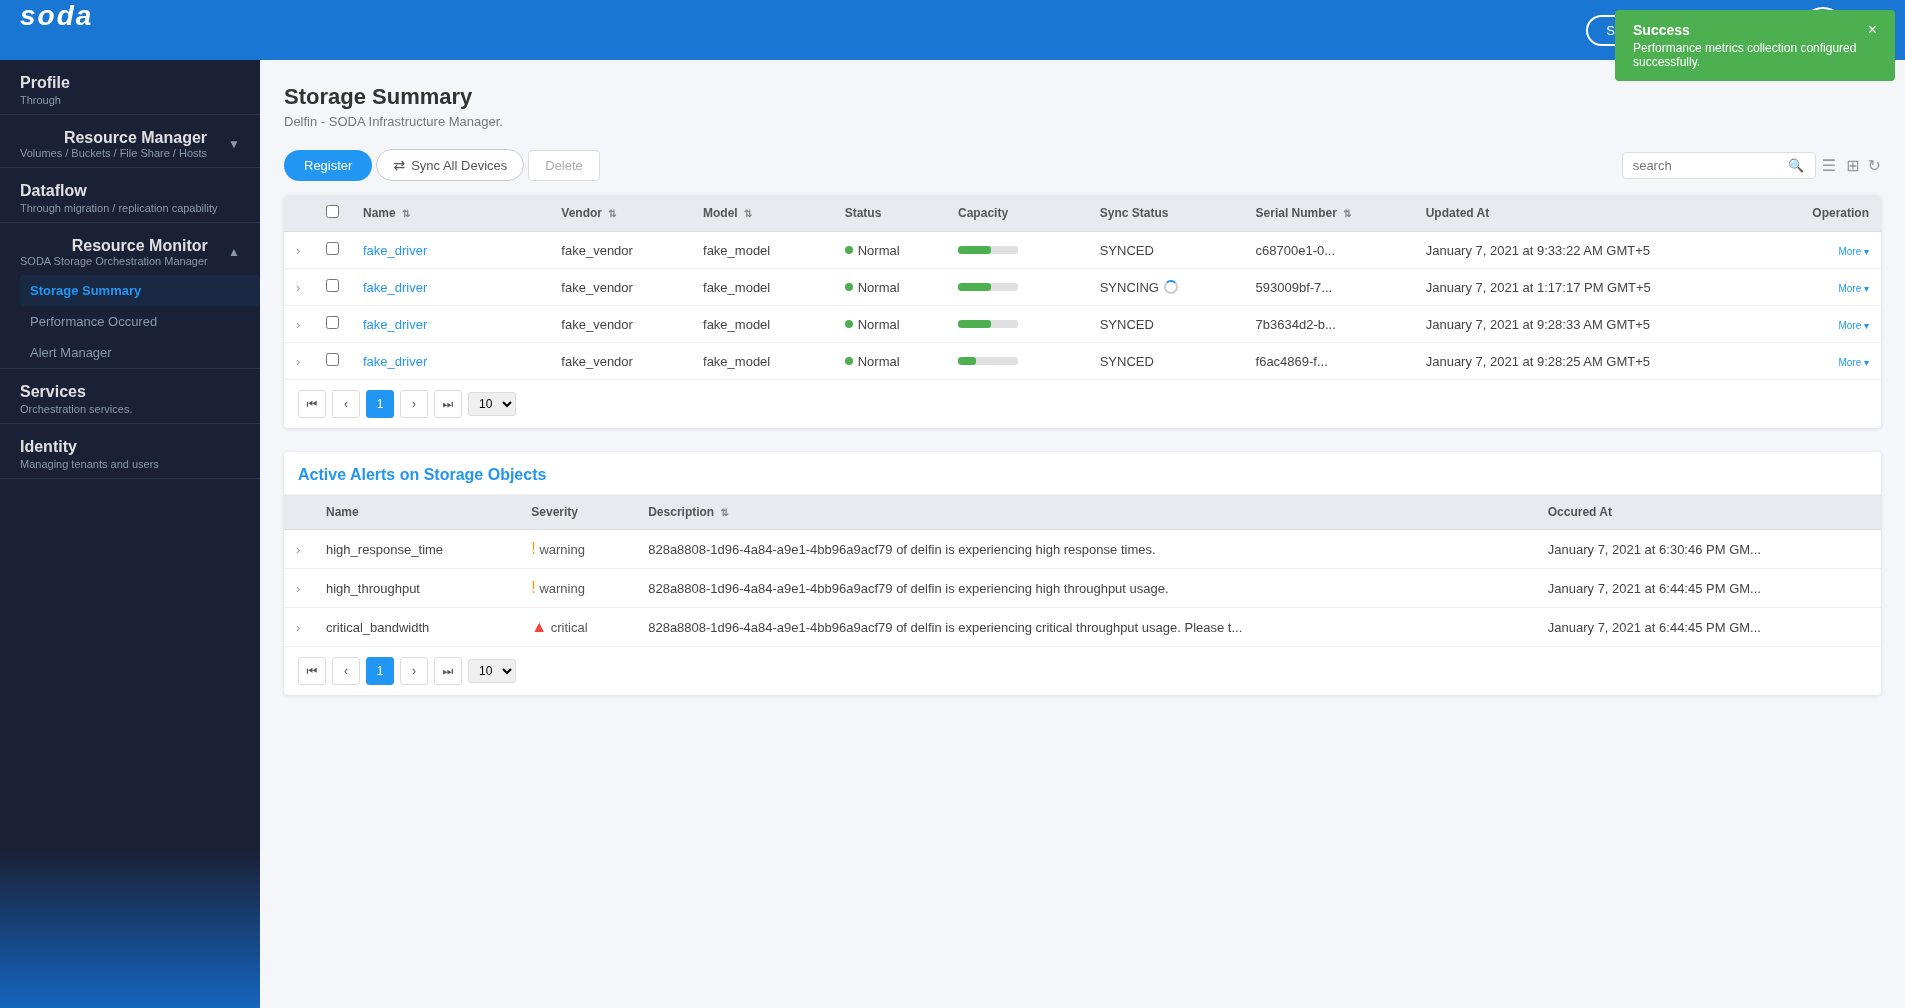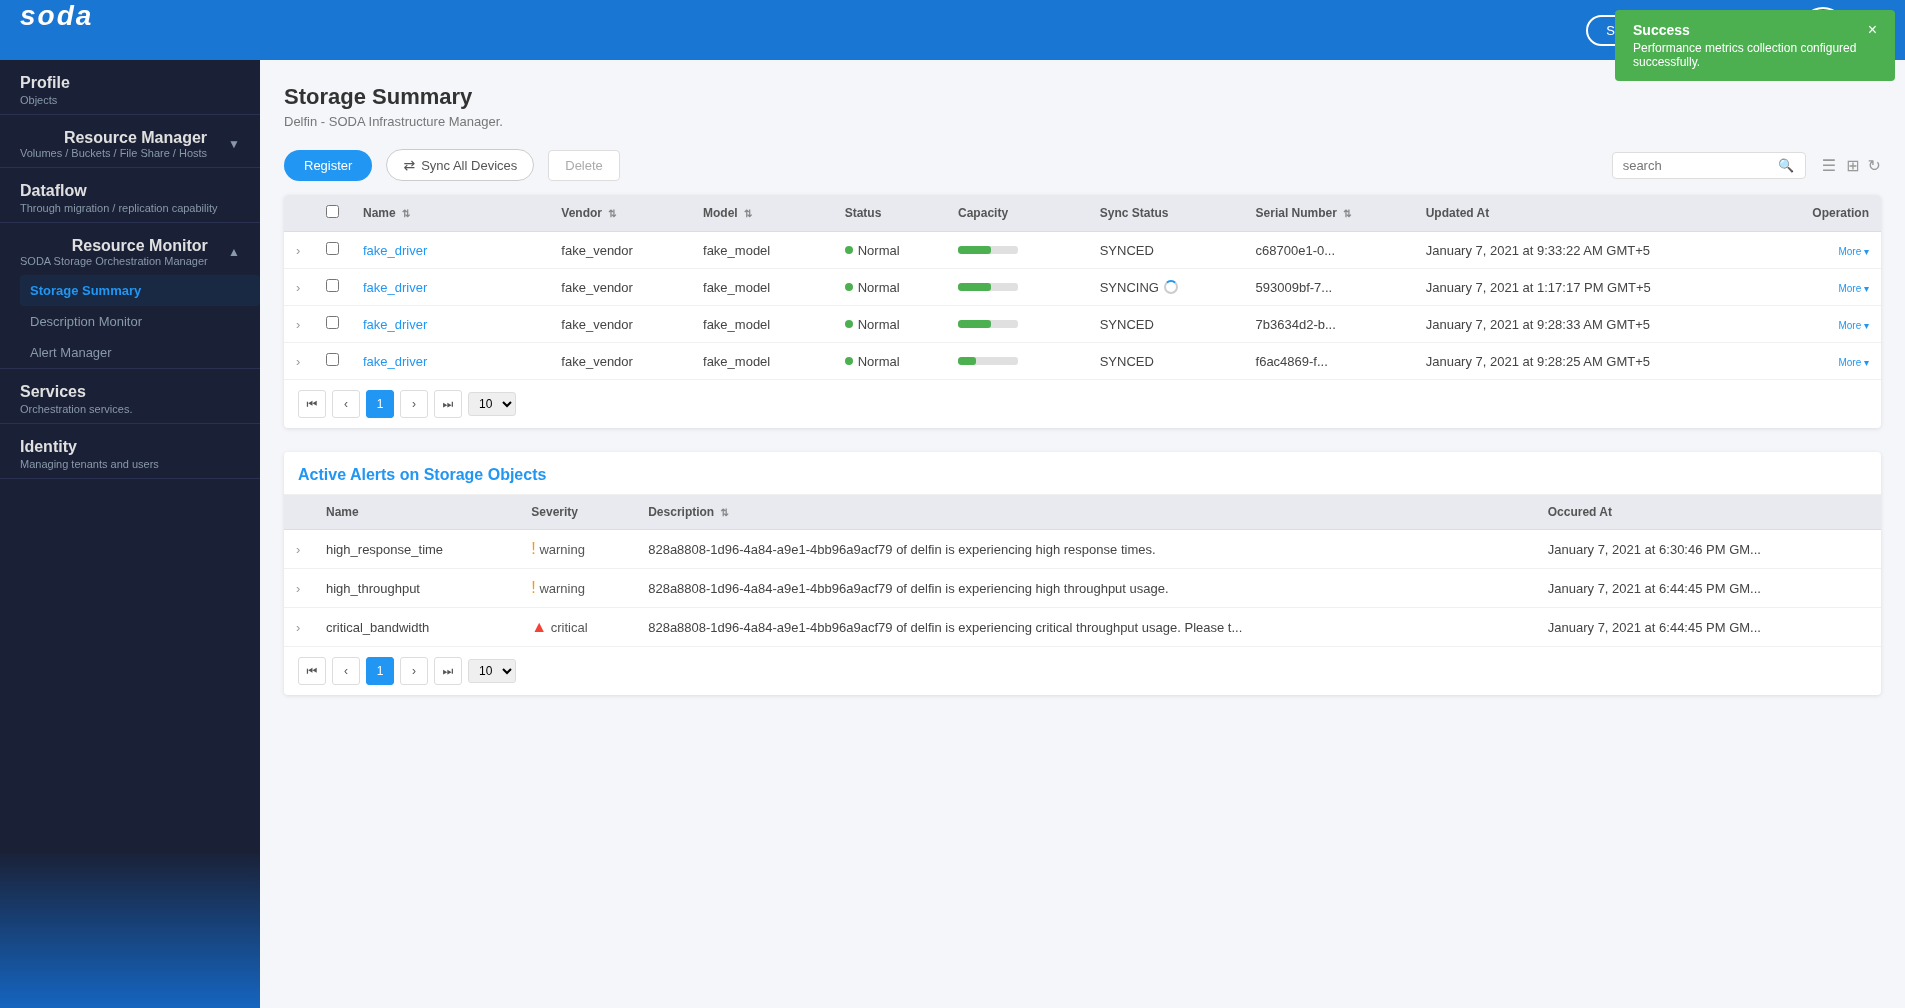--- a/index.html
+++ b/index.html
@@ -165,21 +165,21 @@
     .page-subtitle {
       font-size: 13px;
       color: #777;
       margin-bottom: 20px;
     }
 
     
     .toolbar {
       display: flex;
       align-items: center;
-      gap: 14px;
+      gap: 4px;
       margin-bottom: 14px;
     }
     .btn-register {
       background: #2196f3;
       color: white;
       border: none;
       padding: 8px 20px;
       border-radius: 20px;
       cursor: pointer;
       font-size: 13px;
@@ -358,21 +358,21 @@
 </div>
 
 <div class="main-layout">
 
   <div class="sidebar">
 
 
     <div class="sidebar-section">
       <div class="sidebar-item">
         <div class="sidebar-item-title">Profile</div>
-        <div class="sidebar-item-subtitle">Objects</div>
+        <div class="sidebar-item-subtitle">Through</div>
       </div>
     </div>
 
     <div class="sidebar-section">
       <div class="sidebar-section-header">
         <div>
           <div class="sidebar-section-header-title">Resource Manager</div>
           <div class="sidebar-section-sub">Volumes / Buckets / File Share / Hosts</div>
         </div>
         <span class="chevron">▼</span>
@@ -389,21 +389,21 @@
     <div class="sidebar-section">
       <div class="sidebar-section-header">
         <div>
           <div class="sidebar-section-header-title">Resource Monitor</div>
           <div class="sidebar-section-sub">SODA Storage Orchestration Manager</div>
         </div>
         <span class="chevron">▲</span>
       </div>
       <div class="sidebar-sub-items">
         <div class="sidebar-sub-item active">Storage Summary</div>
-        <div class="sidebar-sub-item">Description Monitor</div>
+        <div class="sidebar-sub-item">Performance Occured</div>
         <div class="sidebar-sub-item">Alert Manager</div>
       </div>
     </div>
 
     <div class="sidebar-section">
       <div class="sidebar-item">
         <div class="sidebar-item-title">Services</div>
         <div class="sidebar-item-subtitle">Orchestration services.</div>
       </div>
     </div>

